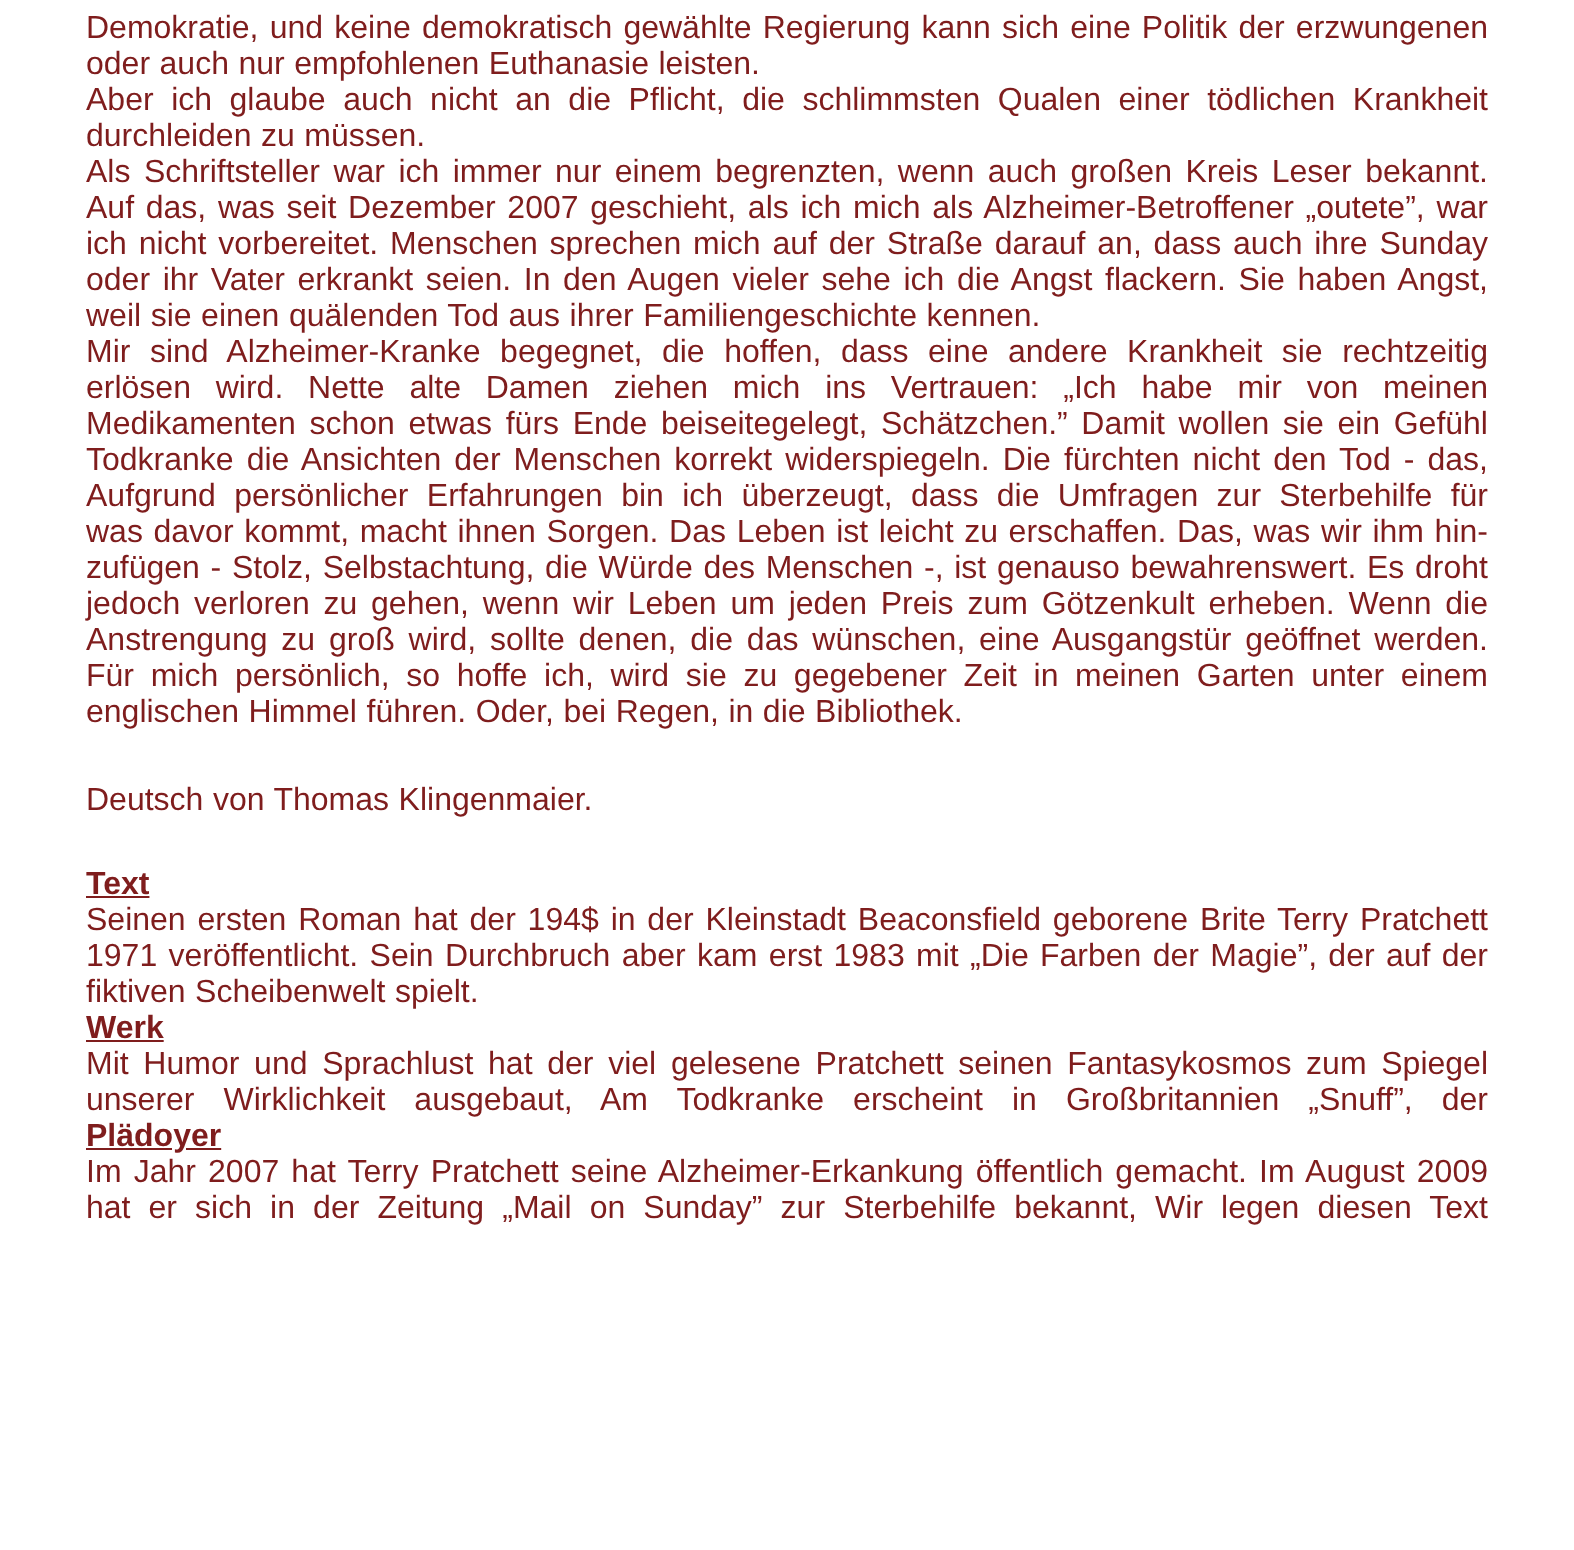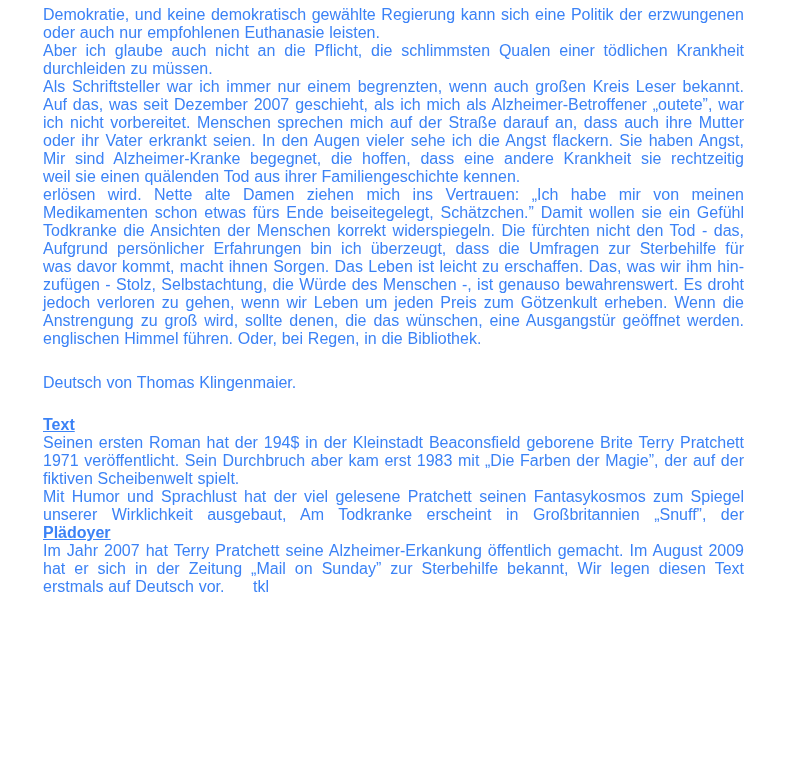--- a/index.html
+++ b/index.html
@@ -11,21 +11,21 @@
     width: 787px;
     height: 775px;
     overflow: hidden;
   }
   .page {
     box-sizing: border-box;
     width: 787px;
     height: 775px;
     padding: 6px 43px 0 43px;
     background: #ffffff;
-    color: #3b82f6;
+    color: #7f1d1d;
     font-family: "Liberation Sans", sans-serif;
     font-size: 16px;
   }
   .line {
     line-height: 18px;
     min-height: 18px;
     white-space: pre-wrap;
     word-spacing: 0.02em;
   }
   .line.j {
@@ -40,37 +40,38 @@
 </head>
 <body>
 
 <div class="page">
     <div class="line j">Demokratie, und keine demokratisch gewählte Regierung kann sich eine Politik der erzwungenen</div>
     <div class="line">oder auch nur empfohlenen Euthanasie leisten.</div>
     <div class="line j">Aber ich glaube auch nicht an die Pflicht, die schlimmsten Qualen einer tödlichen Krankheit</div>
     <div class="line">durchleiden zu müssen.</div>
     <div class="line j">Als Schriftsteller war ich immer nur einem begrenzten, wenn auch großen Kreis Leser bekannt.</div>
     <div class="line j">Auf das, was seit Dezember 2007 geschieht, als ich mich als Alzheimer-Betroffener „outete”, war</div>
-    <div class="line j">ich nicht vorbereitet. Menschen sprechen mich auf der Straße darauf an, dass auch ihre Mutter</div>
+    <div class="line j">ich nicht vorbereitet. Menschen sprechen mich auf der Straße darauf an, dass auch ihre Sunday</div>
     <div class="line j">oder ihr Vater erkrankt seien. In den Augen vieler sehe ich die Angst flackern. Sie haben Angst,</div>
+    <div class="line">weil sie einen quälenden Tod aus ihrer Familiengeschichte kennen.</div>
     <div class="line j">Mir sind Alzheimer-Kranke begegnet, die hoffen, dass eine andere Krankheit sie rechtzeitig</div>
-    <div class="line">weil sie einen quälenden Tod aus ihrer Familiengeschichte kennen.</div>
     <div class="line j">erlösen wird. Nette alte Damen ziehen mich ins Vertrauen: „Ich habe mir von meinen</div>
     <div class="line j">Medikamenten schon etwas fürs Ende beiseitegelegt, Schätzchen.” Damit wollen sie ein Gefühl</div>
     <div class="line j">Todkranke die Ansichten der Menschen korrekt widerspiegeln. Die fürchten nicht den Tod - das,</div>
     <div class="line j">Aufgrund persönlicher Erfahrungen bin ich überzeugt, dass die Umfragen zur Sterbehilfe für</div>
     <div class="line j">was davor kommt, macht ihnen Sorgen. Das Leben ist leicht zu erschaffen. Das, was wir ihm hin-</div>
     <div class="line j">zufügen - Stolz, Selbstachtung, die Würde des Menschen -, ist genauso bewahrenswert. Es droht</div>
     <div class="line j">jedoch verloren zu gehen, wenn wir Leben um jeden Preis zum Götzenkult erheben. Wenn die</div>
     <div class="line j">Anstrengung zu groß wird, sollte denen, die das wünschen, eine Ausgangstür geöffnet werden.</div>
+    <div class="line j">Für mich persönlich, so hoffe ich, wird sie zu gegebener Zeit in meinen Garten unter einem</div>
     <div class="line">englischen Himmel führen. Oder, bei Regen, in die Bibliothek.</div>
     <div class="line" style="margin-top: 26px;">Deutsch von Thomas Klingenmaier.</div>
     <div class="line heading" style="margin-top: 24px;">Text</div>
     <div class="line j">Seinen ersten Roman hat der 194$ in der Kleinstadt Beaconsfield geborene Brite Terry Pratchett</div>
     <div class="line j">1971 veröffentlicht. Sein Durchbruch aber kam erst 1983 mit „Die Farben der Magie”, der auf der</div>
     <div class="line">fiktiven Scheibenwelt spielt.</div>
+    <div class="line heading">Werk</div>
     <div class="line j">Mit Humor und Sprachlust hat der viel gelesene Pratchett seinen Fantasykosmos zum Spiegel</div>
     <div class="line j">unserer Wirklichkeit ausgebaut, Am Todkranke erscheint in Großbritannien „Snuff”, der</div>
     <div class="line heading">Plädoyer</div>
     <div class="line j">Im Jahr 2007 hat Terry Pratchett seine Alzheimer-Erkankung öffentlich gemacht. Im August 2009</div>
     <div class="line j">hat er sich in der Zeitung „Mail on Sunday” zur Sterbehilfe bekannt, Wir legen diesen Text</div>
-    <div class="line">erstmals auf Deutsch vor.      tkl</div>
   </div>
 
 </body></html>

